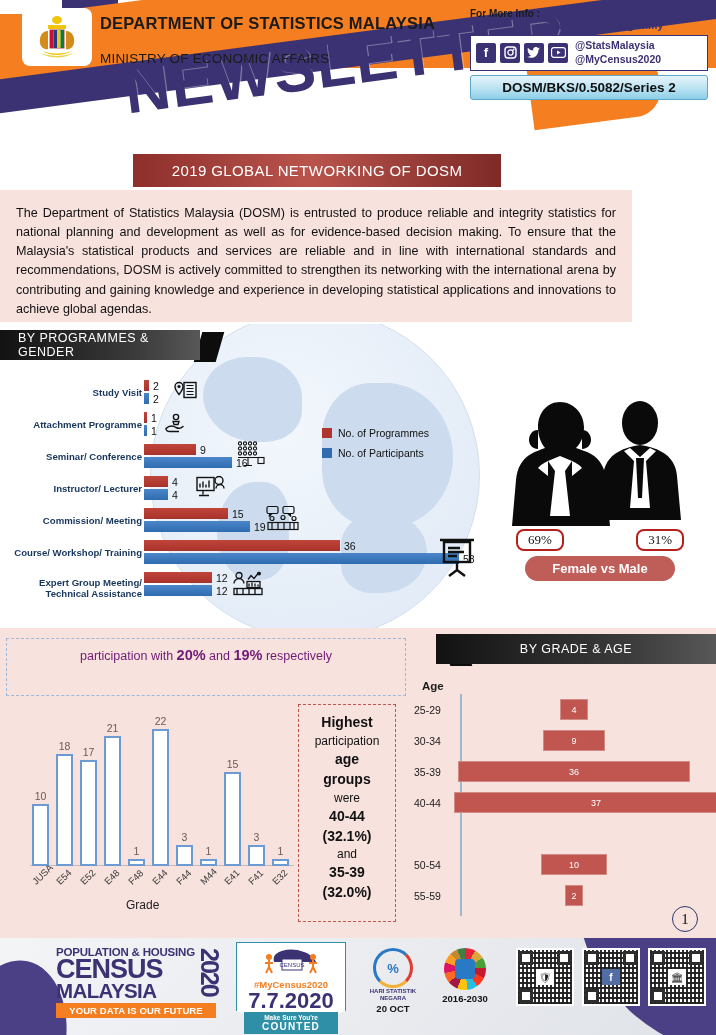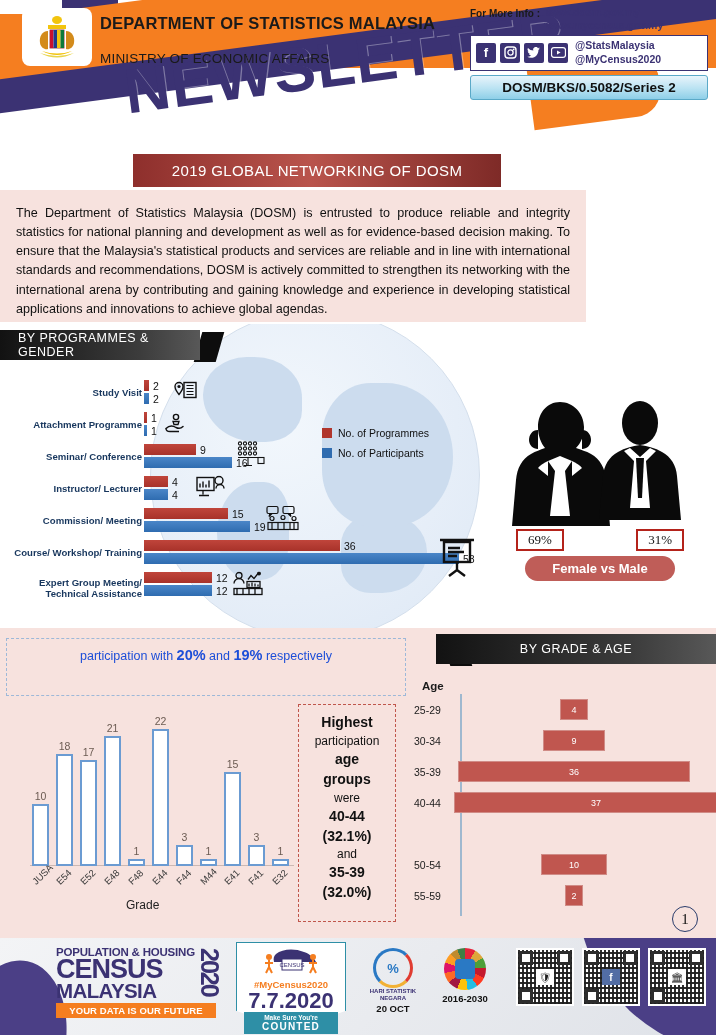--- a/index.html
+++ b/index.html
@@ -86,21 +86,21 @@
   
   .title-banner {
     position: absolute; left: 133px; top: 154px; width: 368px; height: 33px;
     background: linear-gradient(90deg,#8e2f2c 0%,#b9544c 48%,#7e2a27 100%);
     color: #fff; font-size: 15px; letter-spacing: 0.4px;
     display: flex; align-items: center; justify-content: center; z-index: 7;
   }
 
   
   .intro {
-    position: absolute; left: 0; top: 190px; width: 586px; height: 132px;
+    position: absolute; left: 0; top: 190px; width: 632px; height: 132px;
     background: #f7e2de; padding: 14px 16px 0 16px;
   }
   .intro p {
     font-size: 12.6px; line-height: 1.52; color: #111; text-align: justify;
   }
 
   
   .sec1 {
     position: absolute; left: 0; top: 324px; width: 716px; height: 304px;
     background: #ffffff; overflow: hidden;
@@ -171,40 +171,40 @@
   }
   .tb-lbl { font-size: 11px; font-weight: bold; color: #111; }
   .tb-num { font-size: 15px; color: #111; line-height: 1.05; }
 
   .people { position: absolute; left: 512px; top: 72px; width: 176px; height: 130px; }
   .gender-pcts {
     position: absolute; left: 512px; top: 205px; width: 176px;
     display: flex; justify-content: space-between; padding: 0 4px;
   }
   .pct-box {
-    border: 2px solid #b4231b; border-radius: 0; background: #fff;
+    border: 2px solid #b4231b; border-radius: 8px; background: #fff;
     font-size: 13px; color: #111; padding: 1px 10px; font-family: "Liberation Serif", serif;
   }
   .fvm {
     position: absolute; left: 525px; top: 232px; width: 150px;
     background: #bf5d58; color: #fff; border-radius: 13px;
     text-align: center; font-size: 13px; font-weight: bold; padding: 5px 0;
   }
 
   
   .sec2 {
     position: absolute; left: 0; top: 628px; width: 716px; height: 310px;
     background: #f7e2de; overflow: hidden;
   }
   .stmt-box {
     position: absolute; left: 6px; top: 10px; width: 400px; height: 58px;
     border: 1.2px dashed #9db8d8; text-align: center; padding-top: 6px;
   }
   .stmt-l1 { font-size: 13px; color: #111; line-height: 1.35; }
-  .stmt-l2 { font-size: 12.5px; color: #1d4ed8; line-height: 1.5; }
+  .stmt-l2 { font-size: 12.5px; color: #701a75; line-height: 1.5; }
   .b18 { font-weight: bold; font-size: 16px; }
   .b15 { font-weight: bold; font-size: 14.5px; }
 
   .gradechart { position: absolute; left: 8px; top: 80px; width: 290px; height: 200px; }
   .gbar-area { position: absolute; left: 22px; bottom: 42px; width: 262px; height: 140px; }
   .gbar-wrap {
     position: absolute; bottom: 0; width: 17px;
     display: flex; flex-direction: column; align-items: center; justify-content: flex-end;
   }
   .gbar {

